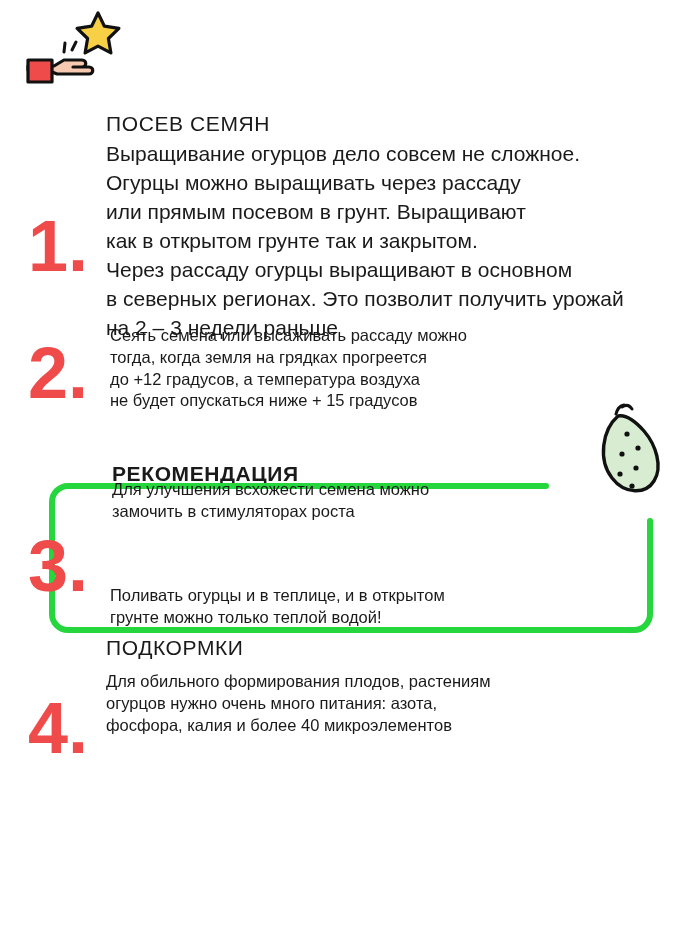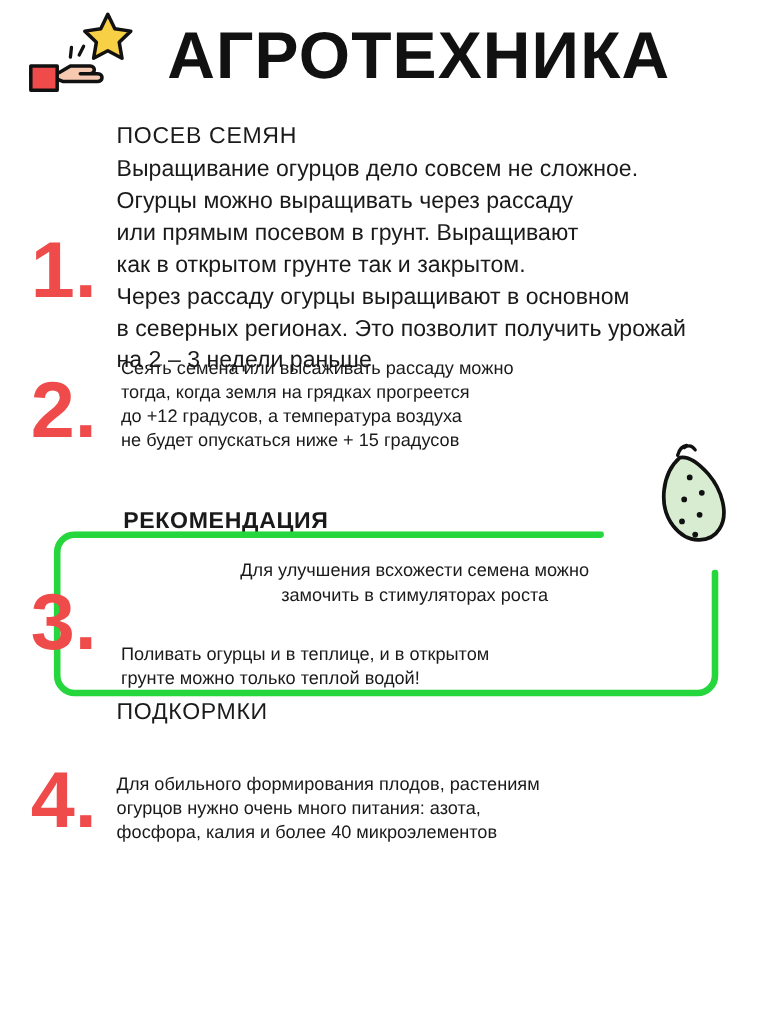--- a/index.html
+++ b/index.html
@@ -107,21 +107,20 @@
 
       <path d="M74 3 l6.4 13.2 14.5 2.1 -10.5 10.2 2.5 14.4 -12.9 -6.8 -12.9 6.8 2.5 -14.4 -10.5 -10.2 14.5 -2.1 z" fill="#f7d046" stroke="#111111" stroke-width="3.2" stroke-linejoin="round"></path>
 
       <path d="M4 56 h26 l10 -6 h18 c5 0 5 7 0 7 h-9 c12 0 16 0 16 0 c5 0 5 7 0 7 h-32 l-10 -4 h-19 z" fill="#f6c9b0" stroke="#111111" stroke-width="3.2" stroke-linejoin="round"></path>
       <path d="M4 50 h24 v22 h-24 z" fill="#ef4b4b" stroke="#111111" stroke-width="3.2" stroke-linejoin="round"></path>
       <line x1="48" y1="40" x2="52" y2="32" stroke="#111111" stroke-width="3" stroke-linecap="round"></line>
       <line x1="40" y1="42" x2="41" y2="33" stroke="#111111" stroke-width="3" stroke-linecap="round"></line>
     </svg>
   </div>
 
-  <div class="page-title">АГРОТЕХНИКА</div>
 </div>
 
 <div class="num" style="left:28px; top:218px;">1.</div>
 
 <div class="section-heading" style="left:106px; top:112px;">ПОСЕВ СЕМЯН</div>
 
 <div class="body-text" style="left:106px; top:140px; width:570px;">Выращивание огурцов дело совсем не сложное.
 Огурцы можно выращивать через рассаду
 или прямым посевом в грунт. Выращивают
 как в открытом грунте так и закрытом.
@@ -154,25 +153,25 @@
 <div class="section-heading" style="left:112px; top:462px;font-weight:bold;">РЕКОМЕНДАЦИЯ</div>
 
 <div class="rec-frame">
   <svg width="620" height="160" viewBox="0 0 620 160" xmlns="http://www.w3.org/2000/svg">
     <path d="M500 3 H22 a16 16 0 0 0 -16 16 V131 a16 16 0 0 0 16 16 H588 a16 16 0 0 0 16 -16 V38" fill="none" stroke="#25d63c" stroke-width="6" stroke-linecap="round" stroke-linejoin="round"></path>
   </svg>
 </div>
 
 <div class="num" style="left:28px; top:538px;">3.</div>
 
-<div class="body-text-sm" style="left:112px; top:509px; width:530px;text-align:center;">Для улучшения всхожести семена можно
+<div class="body-text-sm" style="left:112px; top:479px; width:530px;">Для улучшения всхожести семена можно
 замочить в стимуляторах роста</div>
 
 <div class="body-text-sm" style="left:110px; top:549px; width:530px;margin-top:36px;">Поливать огурцы и в теплице, и в открытом
 грунте можно только теплой водой!</div>
 
 <div class="num" style="left:28px; top:700px;">4.</div>
 
 <div class="section-heading" style="left:106px; top:636px;">ПОДКОРМКИ</div>
 
-<div class="body-text-sm" style="left:106px; top:703px; width:560px;">Для обильного формирования плодов, растениям
+<div class="body-text-sm" style="left:106px; top:671px; width:560px;">Для обильного формирования плодов, растениям
 огурцов нужно очень много питания: азота,
 фосфора, калия и более 40 микроэлементов</div>
 
 </body></html>

